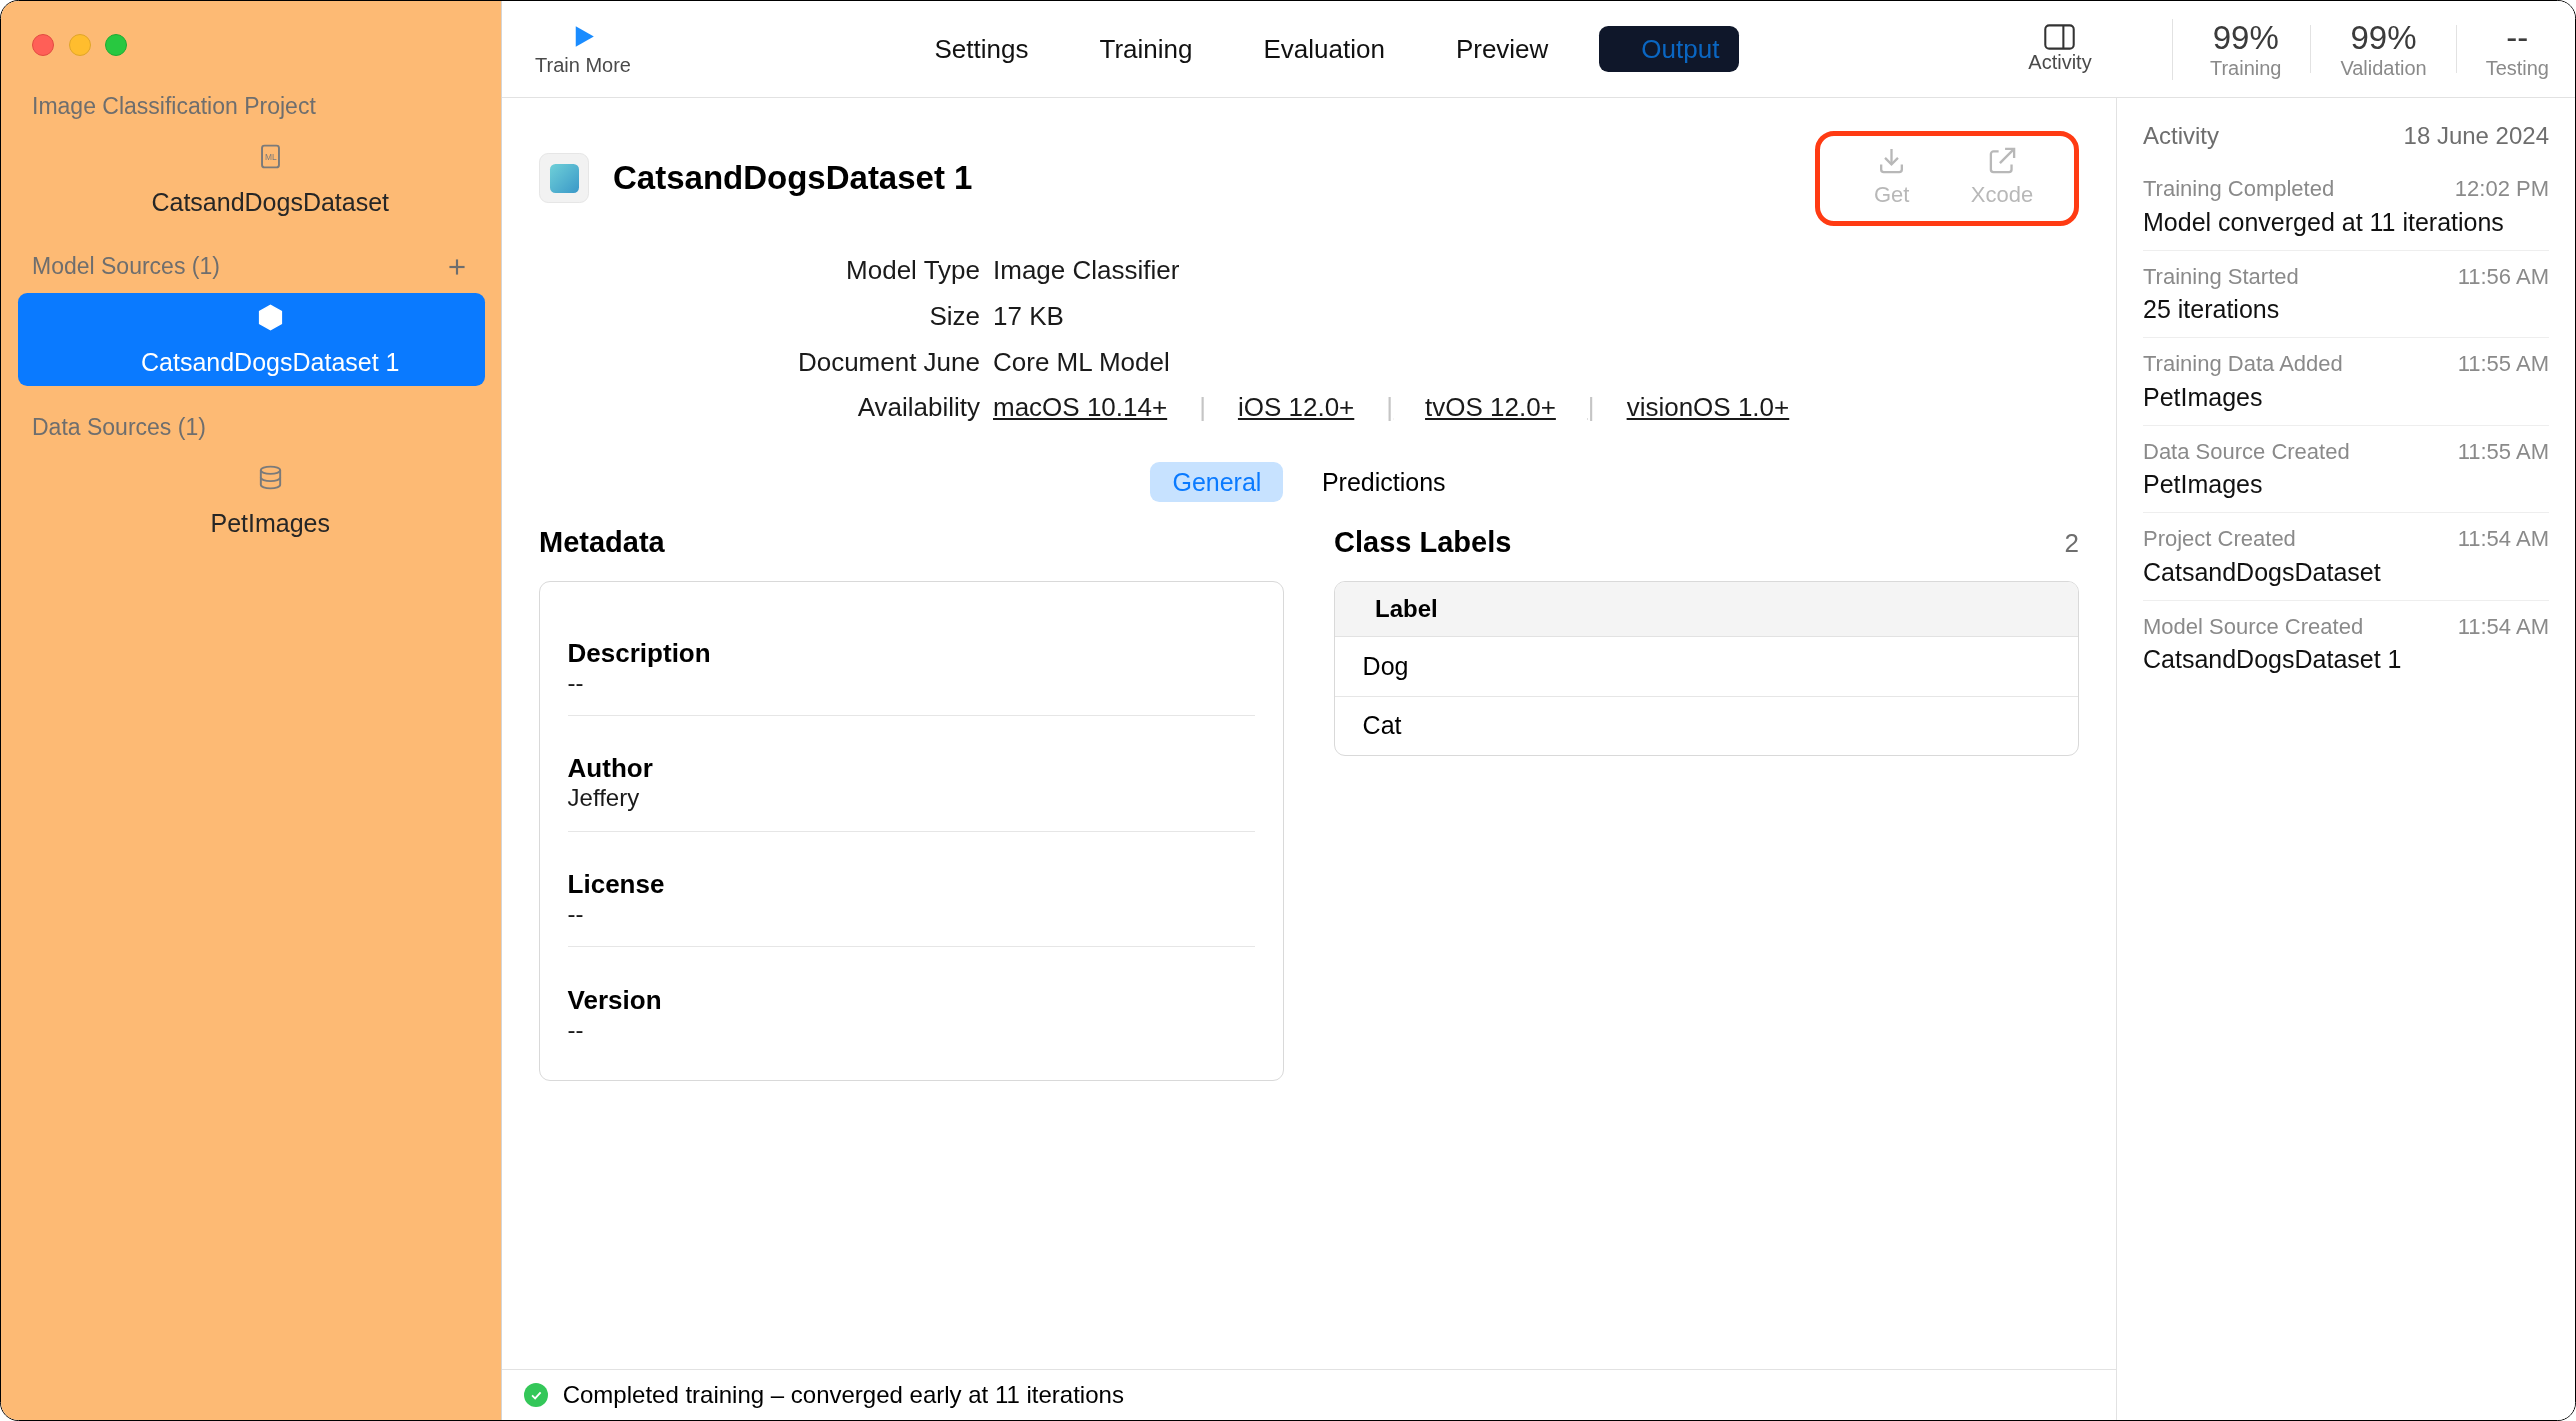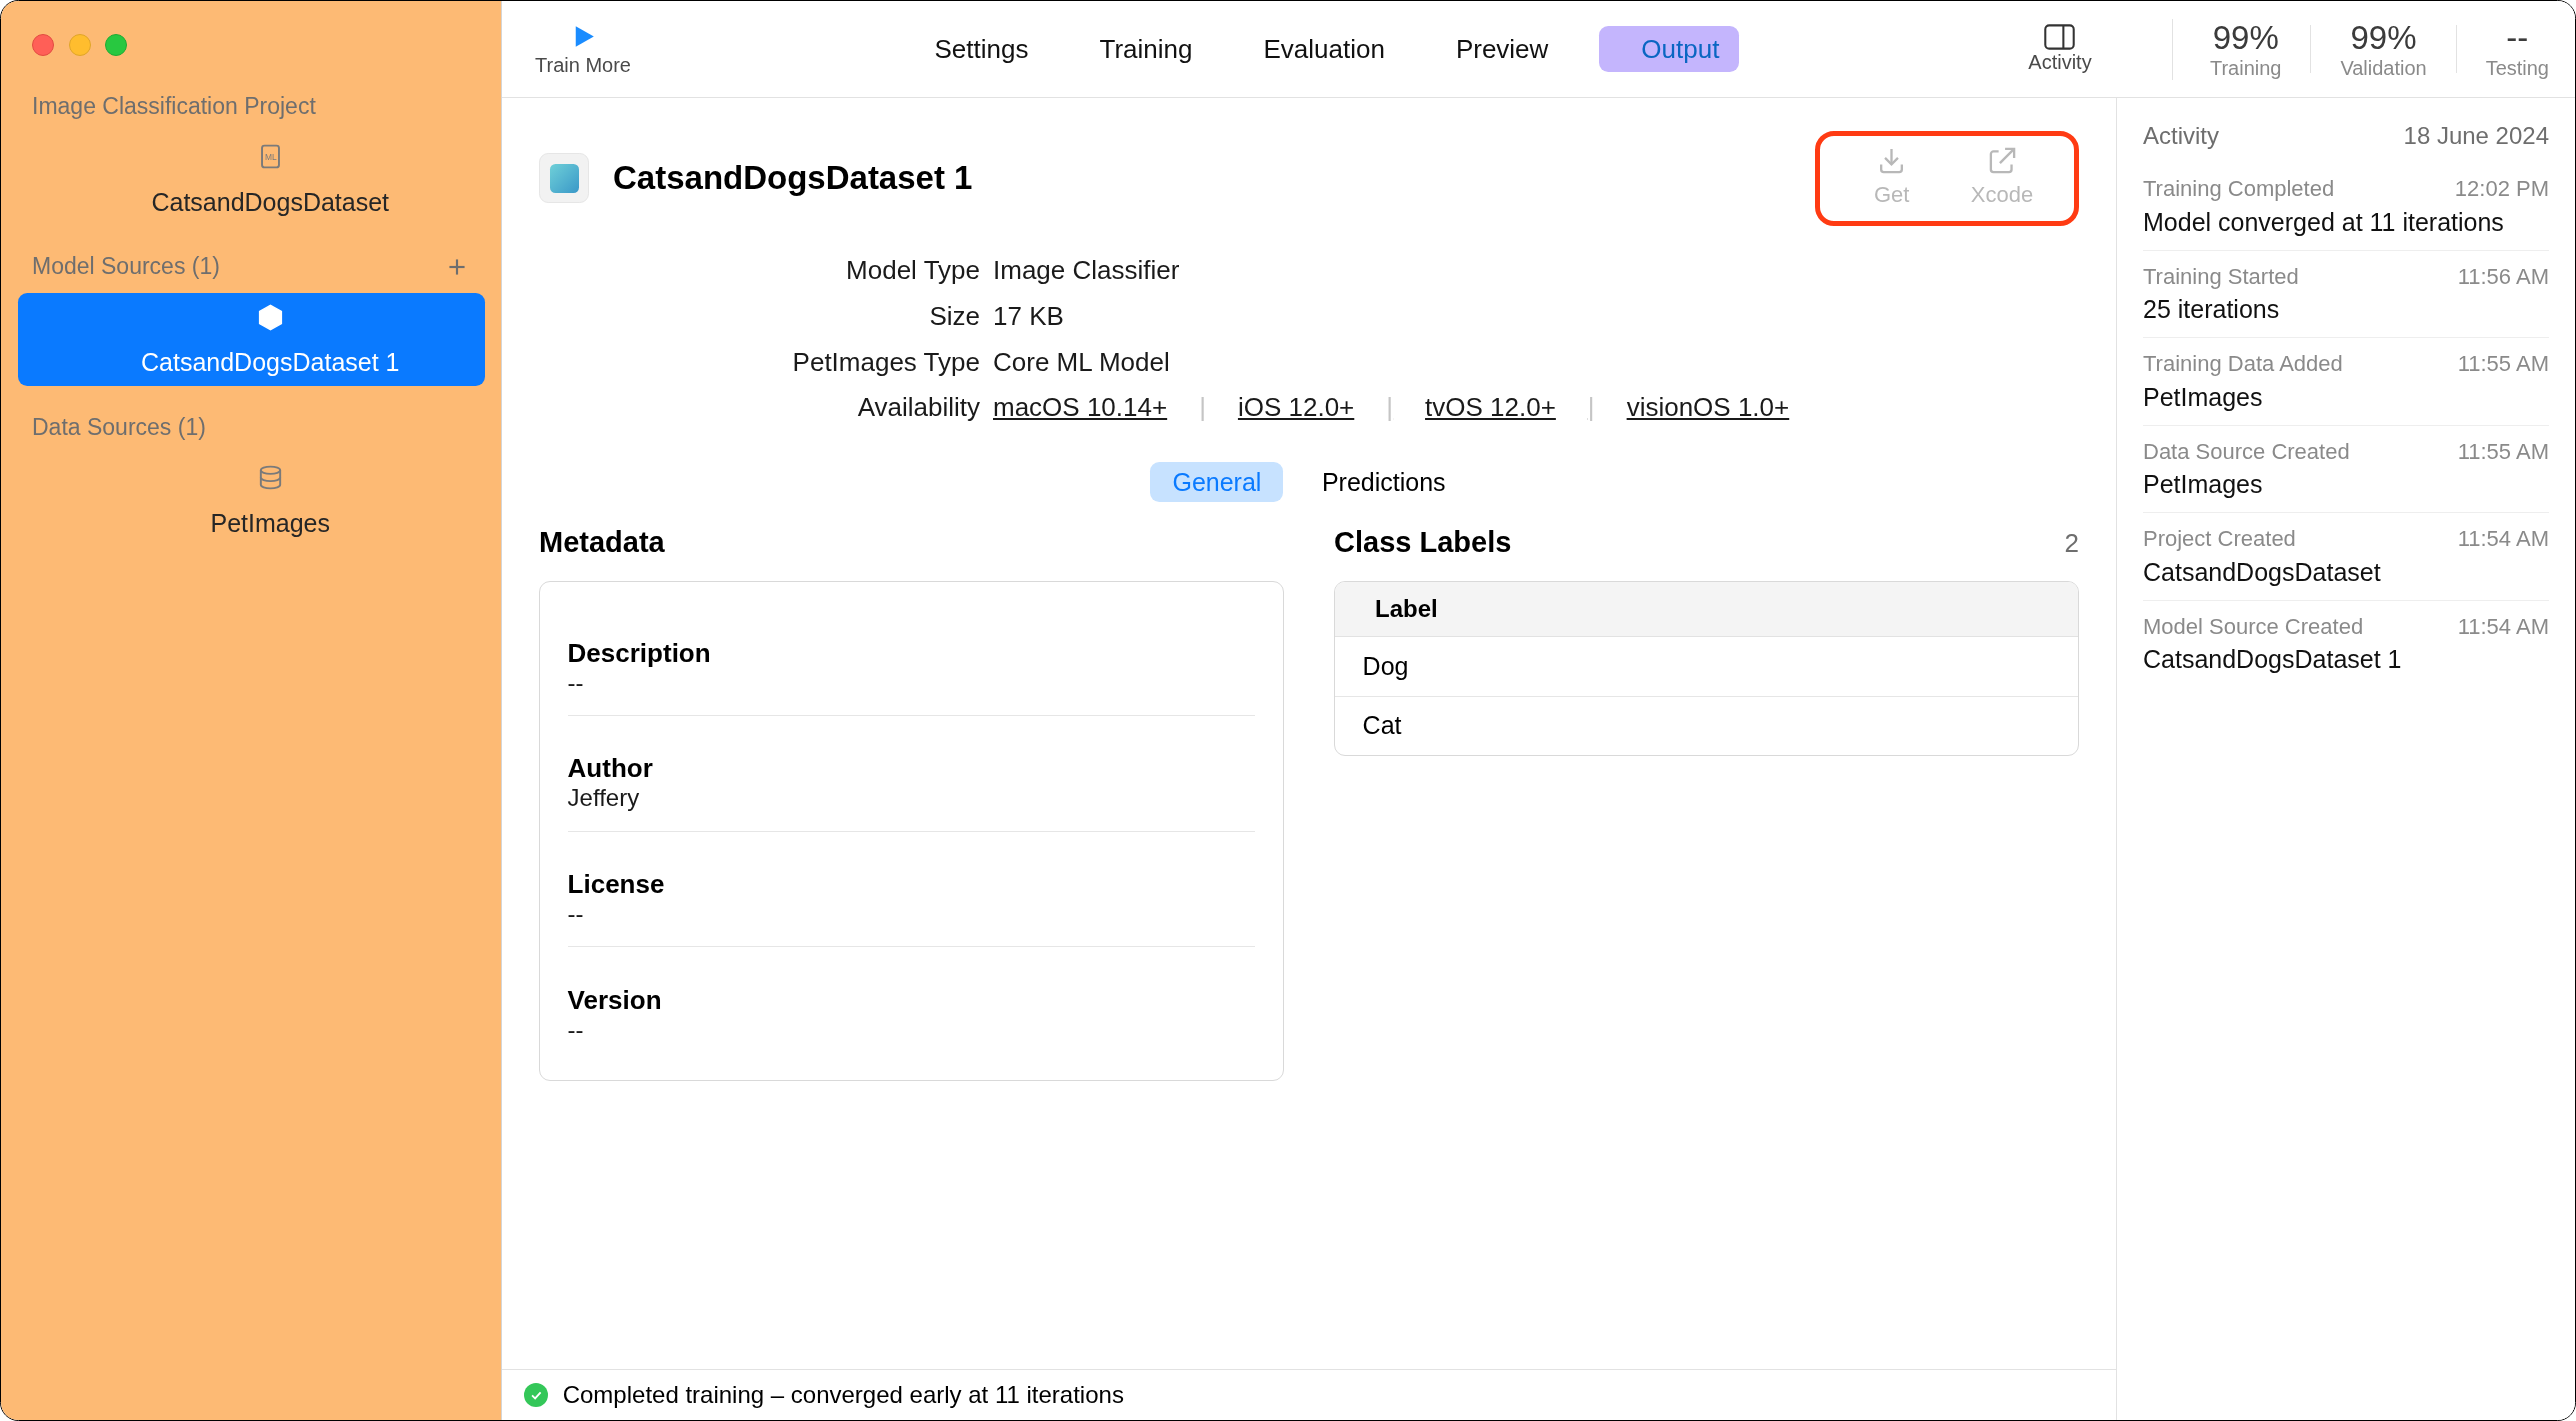--- a/index.html
+++ b/index.html
@@ -90,21 +90,21 @@
   .tabs {
     flex: 1; display: flex; justify-content: center; gap: 31px;
   }
   .tab {
     font-size: 26px;
     padding: 7.4px 20px;
     border-radius: 9.2px;
     color: #111;
     cursor: default;
   }
-  .tab.active { background: #c4b5fd; color: #0a66c2; padding-left: 42px; }
+  .tab.active { background: #0f172a; color: #0a66c2; padding-left: 42px; }
 
   .toolbar-right { display: flex; align-items: center; gap: 46px; }
   .toolbar-right .col { display: flex; flex-direction: column; align-items: center; gap: 1.8px; width: 88px; }
   .toolbar-right .lbl { font-size: 20px; color: #4a4a4a; }
 
   .metrics { display: flex; align-items: center; gap: 29px; padding-left: 37px; border-left: 0.9px solid #e2e2e2; margin-left: 22px; height: 100%; }
   .metric { display: flex; flex-direction: column; align-items: center; gap: 0; }
   .metric .val { font-size: 33px; font-weight: 400; color: #3b3b3b; }
   .metric .lbl { font-size: 20px; color: #8a8a8a; }
   .msep { width: 0.9px; height: 48px; background: #e2e2e2; }
@@ -324,21 +324,21 @@
         <div class="kv">
           <div class="kv-row">
             <div class="k">Model Type</div>
             <div class="v">Image Classifier</div>
           </div>
           <div class="kv-row">
             <div class="k">Size</div>
             <div class="v">17 KB</div>
           </div>
           <div class="kv-row">
-            <div class="k">PetImages Type</div>
+            <div class="k">Document June</div>
             <div class="v">Core ML Model</div>
           </div>
           <div class="kv-row">
             <div class="k">Availability</div>
             <div class="v avail-parts">
               <span>macOS 10.14+</span>
               <span class="avail-sep">|</span>
               <span>iOS 12.0+</span>
               <span class="avail-sep">|</span>
               <span>tvOS 12.0+</span>

